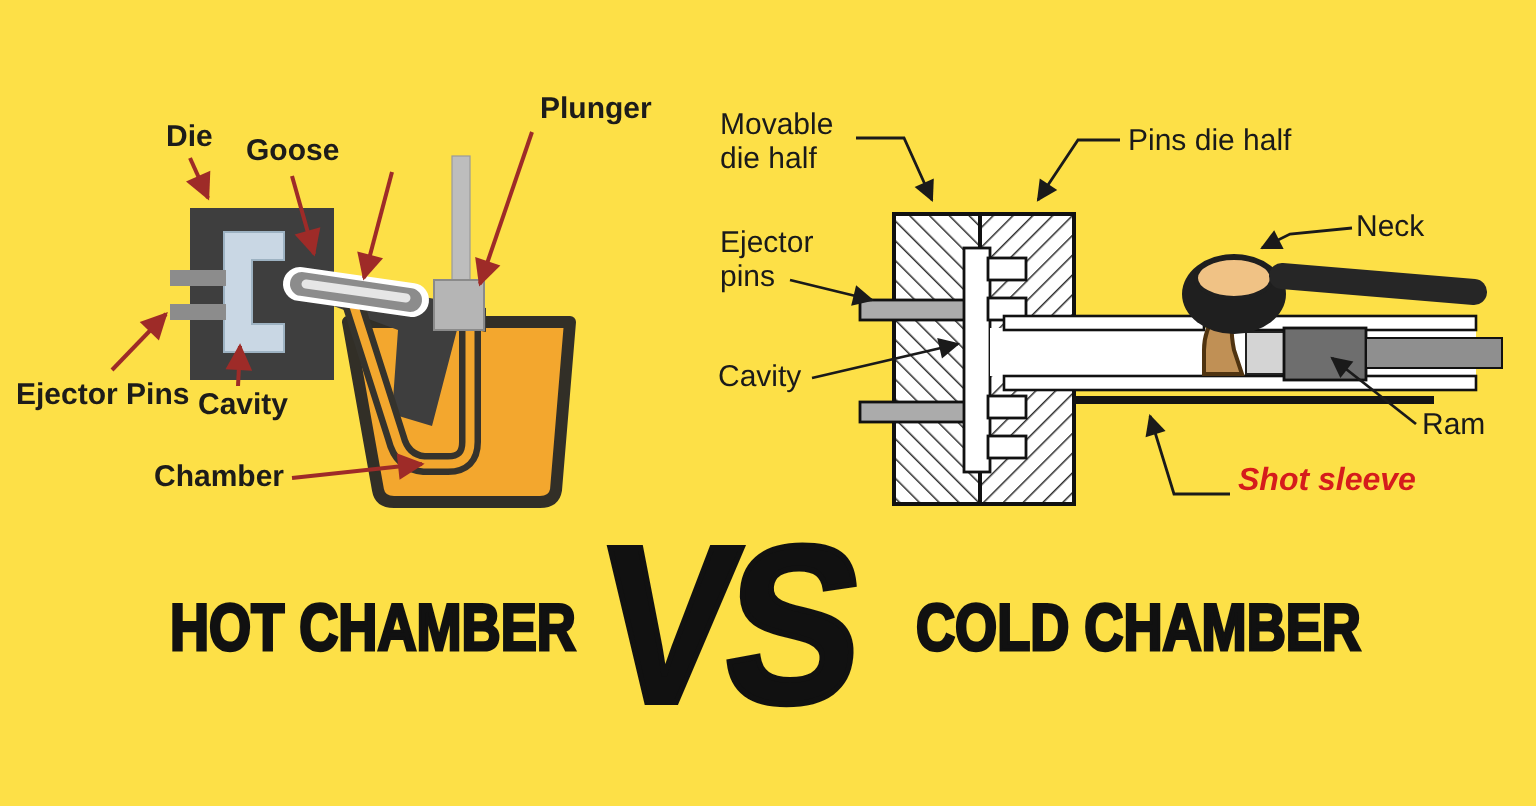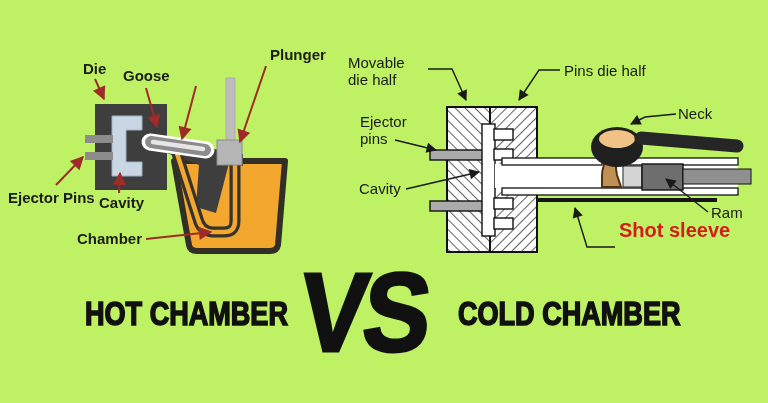--- a/index.html
+++ b/index.html
@@ -1,23 +1,23 @@
 <!DOCTYPE html>
 <html style="--molten-orange: #f3a72e; --dark-metal: #3e3e3e; --pot-outline: #322f27; --cavity-blue: #c9d7e4; --steel-gray: #8c8c8c; --arrow-red: #9e2b28; --text-dark: #1d1c1a; --line-black: #1a1a1a; --ladle-metal: #f0c285; --stream-brown: #c09055; --ram-gray: #6e6e6e; --rod-gray: #8f8f8f; --plug-gray: #d4d4d4; --pin-gray: #ababab; --shot-sleeve-red: #d51c1c; --title-black: #111111;"><head>
 <meta charset="utf-8">
 <style>
   html,body{margin:0;padding:0;background:#fff;}
-  .stage{position:relative;width:768px;height:403px;background:#bef264;overflow:hidden;
+  .stage{position:relative;width:768px;height:403px;background:#fde047;overflow:hidden;
          font-family:"Liberation Sans",sans-serif;}
   .art{position:absolute;left:0;top:0;}
   .lbl{position:absolute;font-size:15px;font-weight:bold;color:var(--text-dark,#1d1c1a);
        white-space:nowrap;line-height:1.1;}
   .lbl.rt{font-weight:normal;color:var(--line-black,#1a1a1a);}
   .lbl.two{white-space:normal;line-height:1.12;}
-  .lbl.red{color:var(--shot-sleeve-red,#d51c1c);font-weight:bold;font-size:20px;}
+  .lbl.red{color:var(--shot-sleeve-red,#d51c1c);font-weight:bold;font-style:italic;font-size:16px;margin-top:13px;}
   .title{position:absolute;font-weight:900;font-size:33px;color:var(--title-black,#111);
          letter-spacing:0px;transform:scaleX(.82);transform-origin:left top;
          -webkit-text-stroke:1.6px currentColor;white-space:nowrap;}
   .vs{position:absolute;font-weight:900;font-size:112px;line-height:.8;color:var(--title-black,#111);
       transform:scaleX(.9) skewX(-6deg);transform-origin:left top;letter-spacing:-5px;
       -webkit-text-stroke:3px currentColor;white-space:nowrap;}
 </style>
 </head>
 <body>
 
@@ -120,21 +120,21 @@
     </g>
   </svg>
 
   <div class="lbl" style="left:83px;top:61px">Die</div>
   <div class="lbl" style="left:123px;top:68px">Goose</div>
   <div class="lbl" style="left:270px;top:47px">Plunger</div>
   <div class="lbl" style="left:8px;top:190px">Ejector Pins</div>
   <div class="lbl" style="left:99px;top:195px">Cavity</div>
   <div class="lbl" style="left:77px;top:231px">Chamber</div>
 
-  <div class="lbl rt two" style="left:348px;top:55px;width:66px">Movable die half</div>
+  <div class="lbl rt two" style="left:360px;top:55px;width:66px">Movable die half</div>
   <div class="lbl rt" style="left:564px;top:63px">Pins die half</div>
   <div class="lbl rt two" style="left:360px;top:114px;width:56px">Ejector pins</div>
   <div class="lbl rt" style="left:359px;top:181px">Cavity</div>
   <div class="lbl rt" style="left:678px;top:106px">Neck</div>
   <div class="lbl rt" style="left:711px;top:205px">Ram</div>
   <div class="lbl red" style="left:619px;top:219px">Shot sleeve</div>
 
   <div class="title" style="left:85px;top:295px">HOT CHAMBER</div>
   <div class="vs" style="left:305px;top:268px">VS</div>
   <div class="title" style="left:458px;top:295px">COLD CHAMBER</div>

